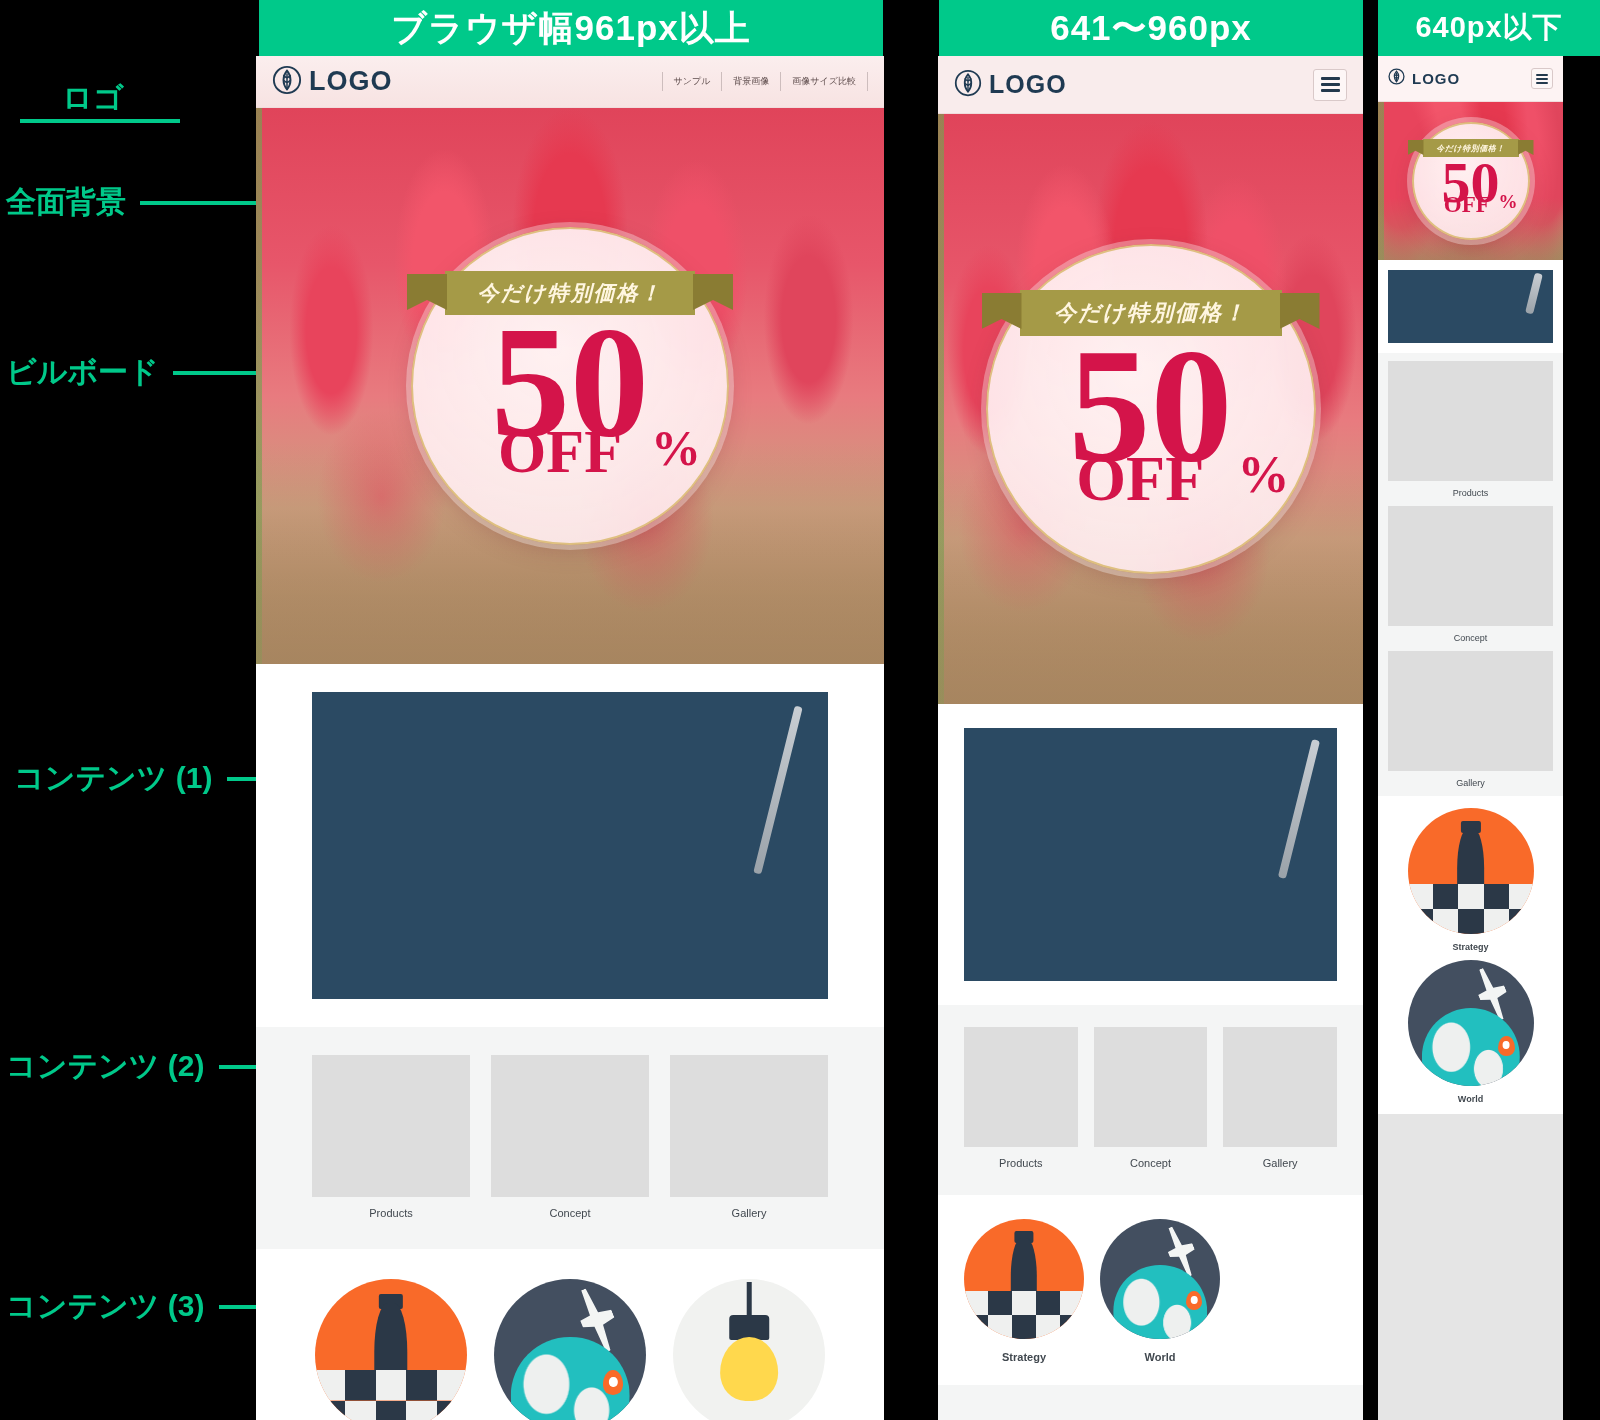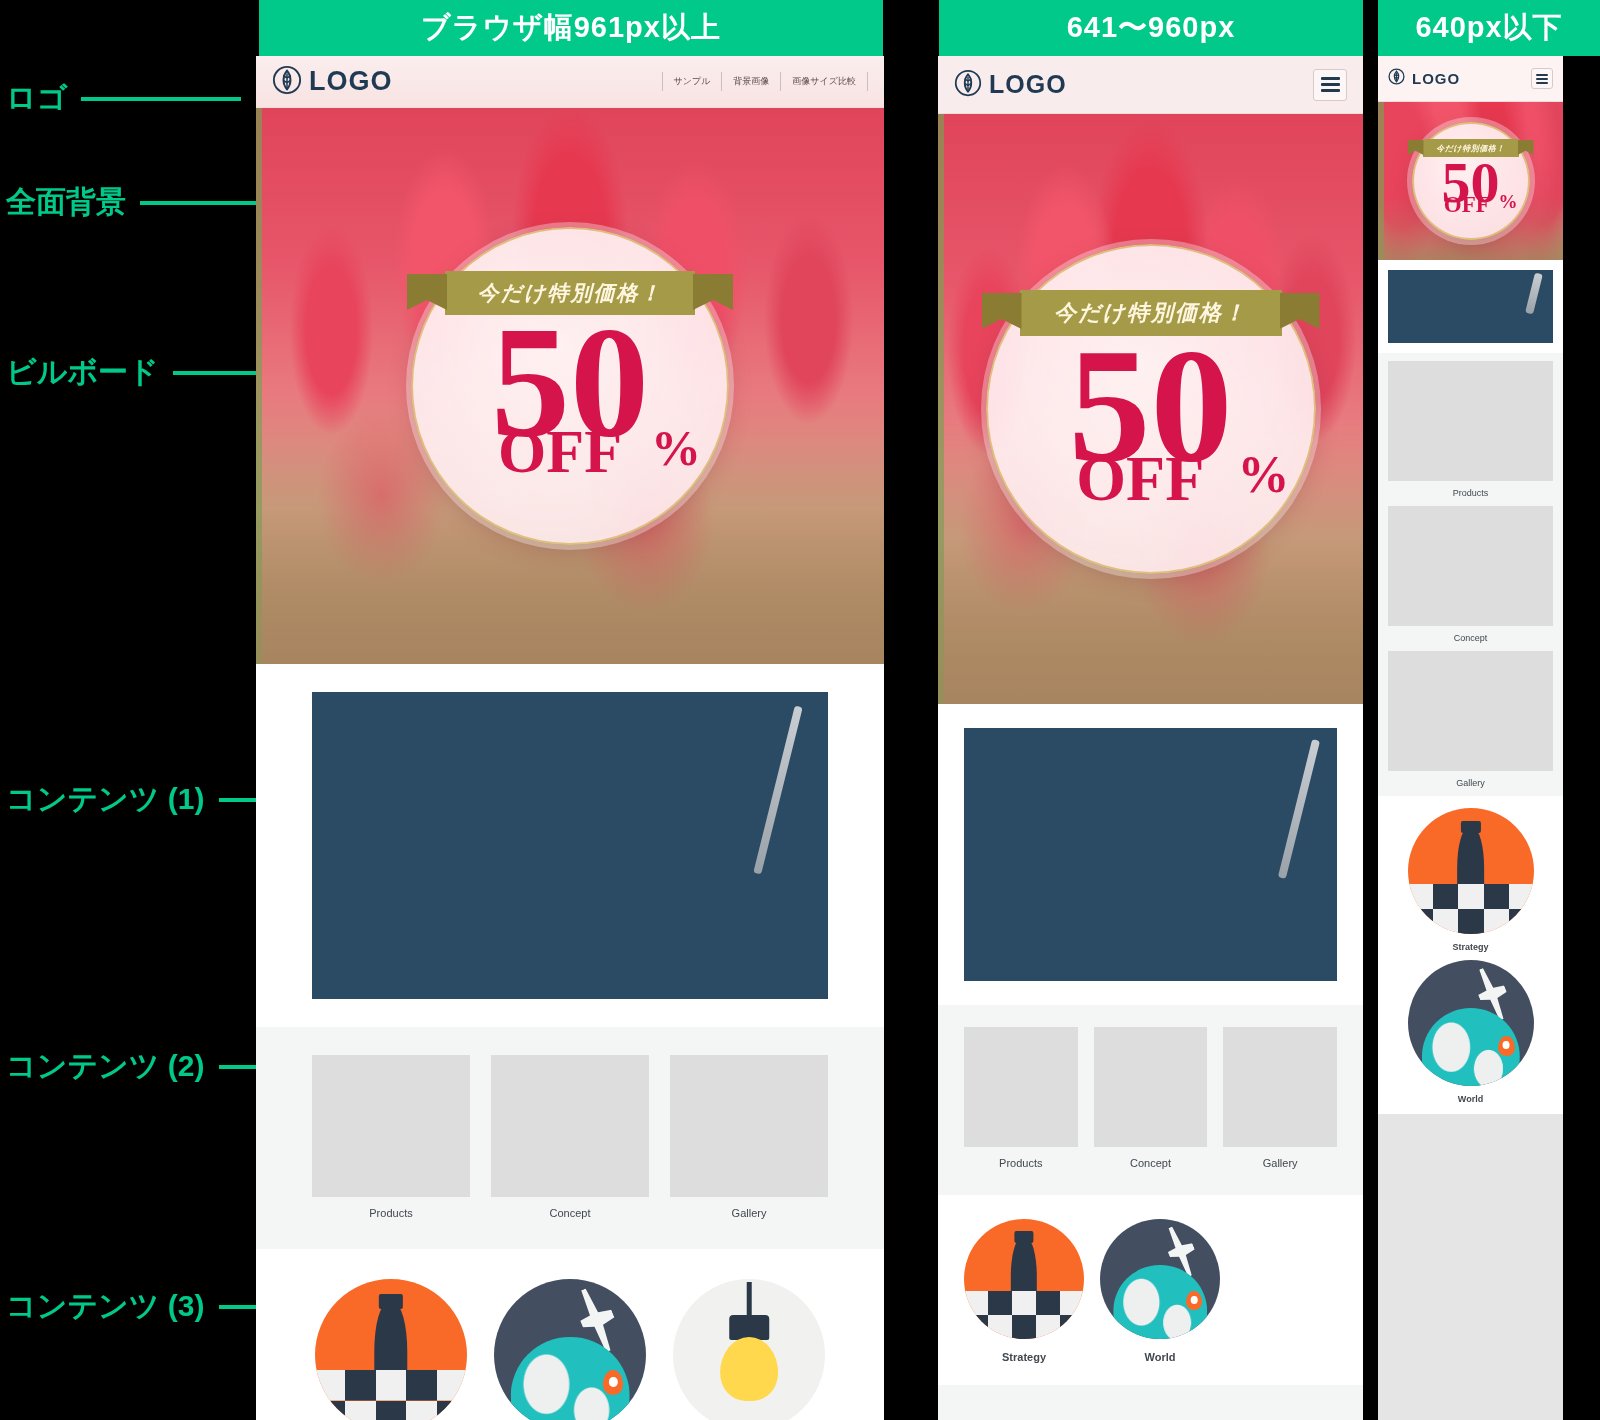--- a/index.html
+++ b/index.html
@@ -5,21 +5,21 @@
   * { margin:0; padding:0; box-sizing:border-box; }
   html,body { width:1600px; height:1420px; background:#000; overflow:hidden;
               font-family:"Liberation Sans","DejaVu Sans",sans-serif; }
 
   .stage { position:relative; width:1600px; height:1420px; background:#000; }
 
   
   .banner { position:absolute; background:#00c98a; color:#fff;
             display:flex; align-items:center; justify-content:center;
             font-weight:700; letter-spacing:1px; }
-  .banner .btxt { font-size:29px; }
+  .banner .btxt { font-size:35px; }
   .banner .tail { position:absolute; top:100%; left:50%; transform:translateX(-50%);
                   width:0; height:0; border-left:22px solid transparent;
                   border-right:22px solid transparent; border-top:24px solid #00c98a; }
   #banner1 { left:259px; top:0; width:624px; height:56px; }
   #banner2 { left:939px; top:0; width:424px; height:56px; }
   #banner3 { left:1378px; top:0; width:222px; height:56px; }
   #banner3 .btxt { font-size:29px; }
 
   
   .anno { position:absolute; color:#00c98a; font-weight:700; white-space:nowrap;
@@ -261,33 +261,33 @@
   </div>
   <div class="banner" id="banner2">
     <span class="btxt">641〜960px</span>
     <span class="tail"></span>
   </div>
   <div class="banner" id="banner3">
     <span class="btxt">640px以下</span>
     <span class="tail"></span>
   </div>
 
-  <div class="anno" style="left:6px; top:78px;">
+  <div class="anno" style="left:6px; top:78px;flex-direction:column;">
     <span>ロゴ</span>
     <span class="lead" style="width:160px;"></span>
   </div>
   <div class="anno" style="left:6px; top:352px;">
     <span>ビルボード</span>
     <span class="lead" style="width:296px;"></span>
   </div>
   <div class="anno" style="left:6px; top:182px;">
     <span>全面背景</span>
     <span class="lead" style="width:118px;"></span>
   </div>
-  <div class="anno" style="left:6px; top:758px;margin-top:21px;">
+  <div class="anno" style="left:14px; top:758px;">
     <span>コンテンツ (1)</span>
     <span class="lead" style="width:100px;"></span>
   </div>
   <div class="anno" style="left:6px; top:1046px;">
     <span>コンテンツ (2)</span>
     <span class="lead" style="width:52px;"></span>
   </div>
   <div class="anno" style="left:6px; top:1286px;">
     <span>コンテンツ (3)</span>
     <span class="lead" style="width:52px;"></span>

